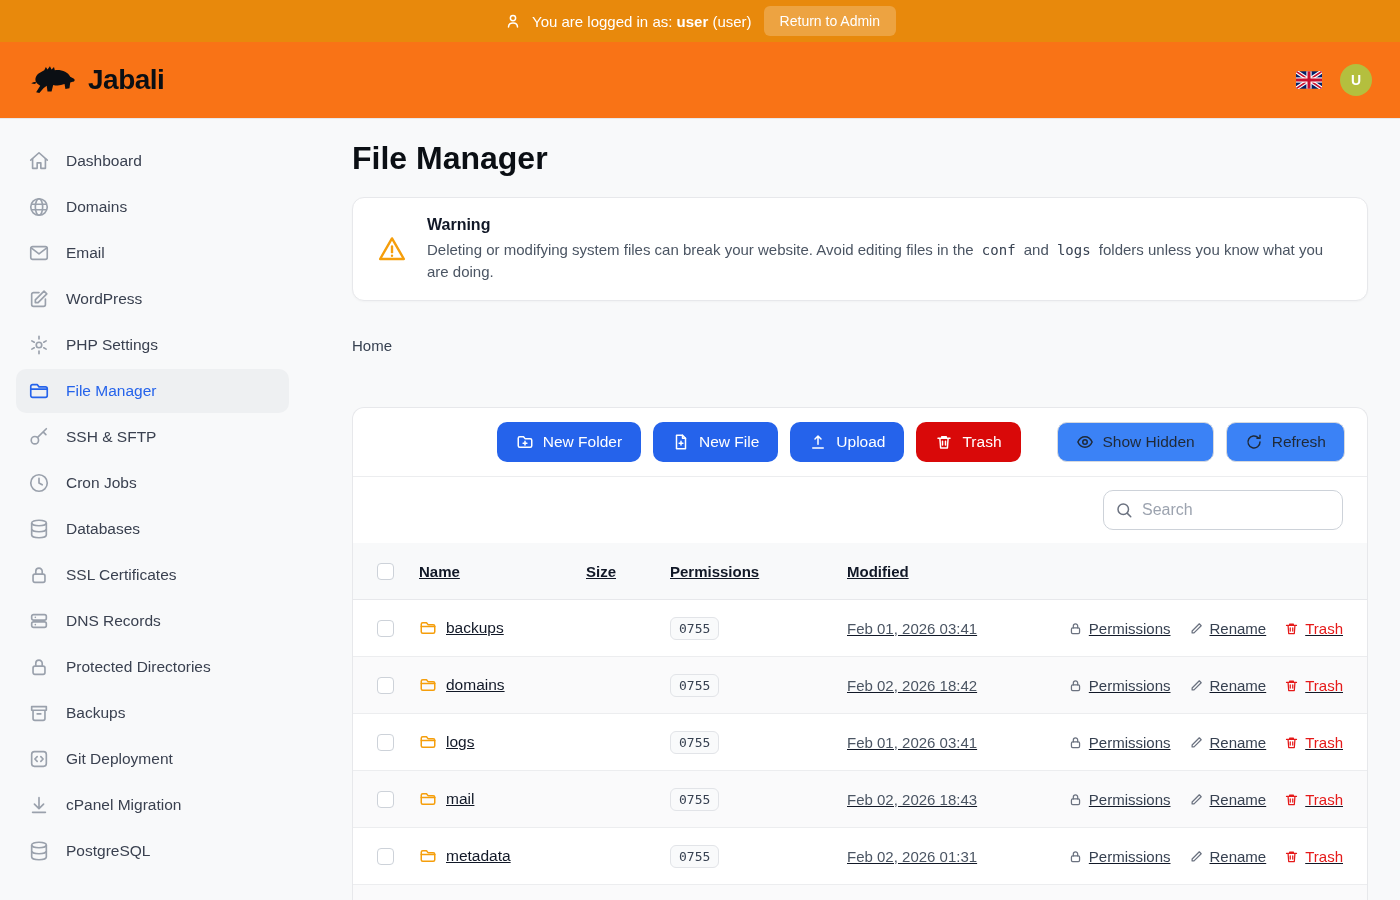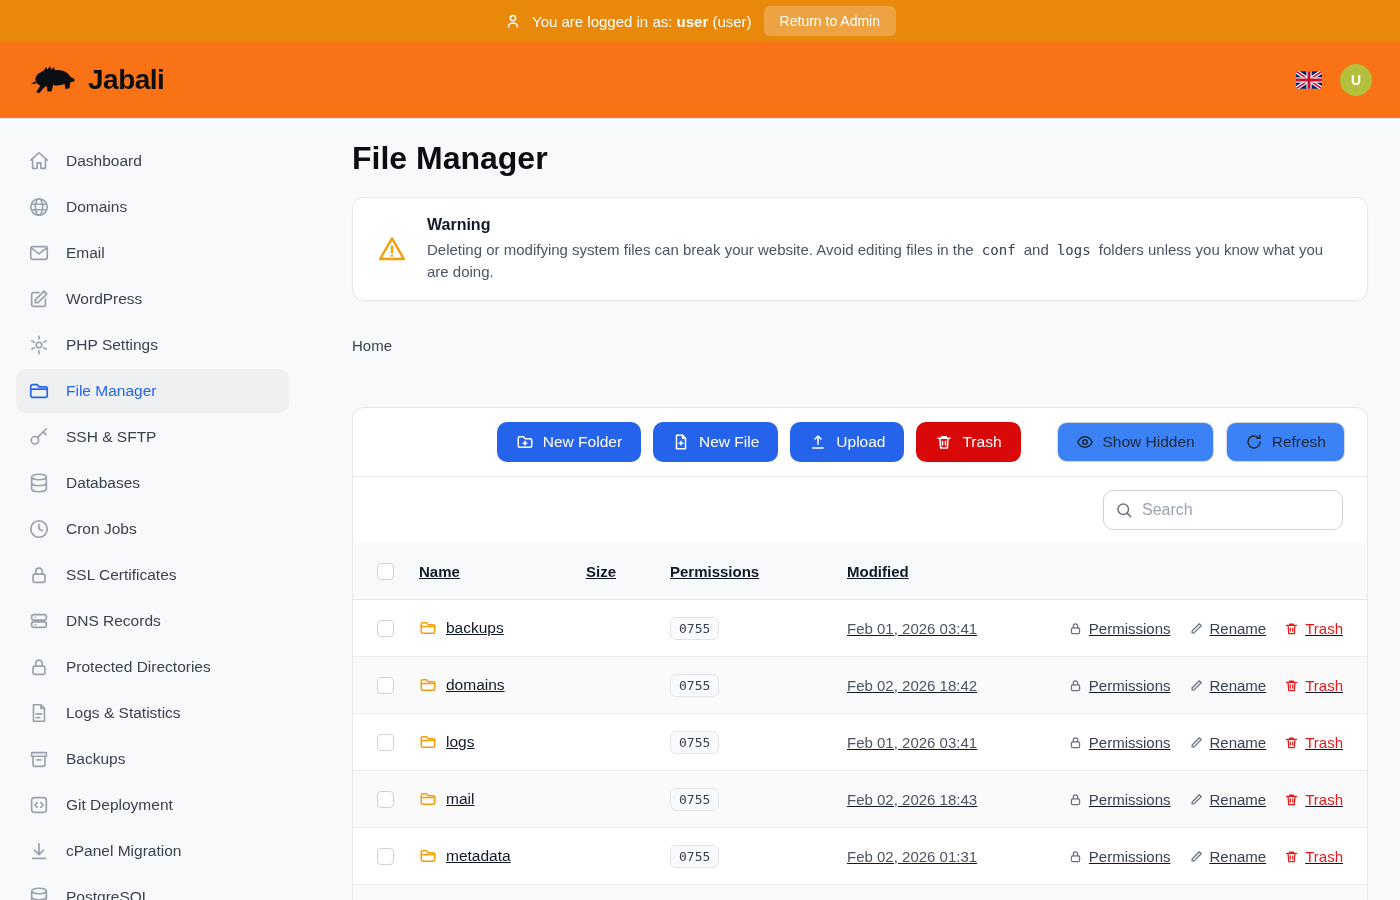--- a/index.html
+++ b/index.html
@@ -191,42 +191,42 @@
           <svg viewBox="0 0 24 24" fill="none" stroke="currentColor" stroke-width="1.8" stroke-linecap="round" stroke-linejoin="round">
             <circle cx="7.5" cy="15.5" r="4"></circle>
             <path d="M10.5 12.5 L20 3M16.5 6.5l3 3"></path>
           </svg>
         </span>
       <span class="nav-label">SSH &amp; SFTP</span>
     </div>
 
     <div class="nav-item">
       <span class="nav-icon">
+          <svg viewBox="0 0 24 24" fill="none" stroke="currentColor" stroke-width="1.8" stroke-linecap="round" stroke-linejoin="round">
+            <circle cx="12" cy="12" r="9"></circle>
+            <path d="M12 7v5l3.5 2"></path>
+          </svg>
+        </span>
+      <span class="nav-label">Cron Jobs</span>
+    </div>
+
+    <div class="nav-item">
+      <span class="nav-icon">
           <svg viewBox="0 0 24 24" fill="none" stroke="currentColor" stroke-width="1.8">
             <ellipse cx="12" cy="5.5" rx="8" ry="3"></ellipse>
             <path d="M4 5.5v6.5c0 1.7 3.6 3 8 3s8-1.3 8-3V5.5"></path>
             <path d="M4 12v6.5c0 1.7 3.6 3 8 3s8-1.3 8-3V12"></path>
           </svg>
         </span>
       <span class="nav-label">Databases</span>
     </div>
 
     <div class="nav-item">
       <span class="nav-icon">
           <svg viewBox="0 0 24 24" fill="none" stroke="currentColor" stroke-width="1.8" stroke-linecap="round" stroke-linejoin="round">
-            <circle cx="12" cy="12" r="9"></circle>
-            <path d="M12 7v5l3.5 2"></path>
-          </svg>
-        </span>
-      <span class="nav-label">Cron Jobs</span>
-    </div>
-
-    <div class="nav-item">
-      <span class="nav-icon">
-          <svg viewBox="0 0 24 24" fill="none" stroke="currentColor" stroke-width="1.8" stroke-linecap="round" stroke-linejoin="round">
             <rect x="5.5" y="11" width="13" height="9" rx="2"></rect>
             <path d="M8.5 11V8a3.5 3.5 0 0 1 7 0v3"></path>
           </svg>
         </span>
       <span class="nav-label">SSL Certificates</span>
     </div>
 
     <div class="nav-item">
       <span class="nav-icon">
           <svg viewBox="0 0 24 24" fill="none" stroke="currentColor" stroke-width="1.8" stroke-linecap="round" stroke-linejoin="round">
@@ -241,29 +241,20 @@
     <div class="nav-item">
       <span class="nav-icon">
           <svg viewBox="0 0 24 24" fill="none" stroke="currentColor" stroke-width="1.8" stroke-linecap="round" stroke-linejoin="round">
             <rect x="5.5" y="11" width="13" height="9" rx="2"></rect>
             <path d="M8.5 11V8a3.5 3.5 0 0 1 7 0v3"></path>
           </svg>
         </span>
       <span class="nav-label">Protected Directories</span>
     </div>
 
-    <div class="nav-item">
-      <span class="nav-icon">
-          <svg viewBox="0 0 24 24" fill="none" stroke="currentColor" stroke-width="1.8" stroke-linecap="round" stroke-linejoin="round">
-            <path d="M6 3h8l4 4v14H6Z"></path>
-            <path d="M14 3v4h4M9 13h6M9 17h4"></path>
-          </svg>
-        </span>
-      <span class="nav-label">Logs &amp; Statistics</span>
-    </div>
 
     <div class="nav-item">
       <span class="nav-icon">
           <svg viewBox="0 0 24 24" fill="none" stroke="currentColor" stroke-width="1.8" stroke-linecap="round" stroke-linejoin="round">
             <path d="M4 5h16v4H4zM5.5 9v9a2 2 0 0 0 2 2h9a2 2 0 0 0 2-2V9"></path>
             <path d="M10 13h4"></path>
           </svg>
         </span>
       <span class="nav-label">Backups</span>
     </div>

